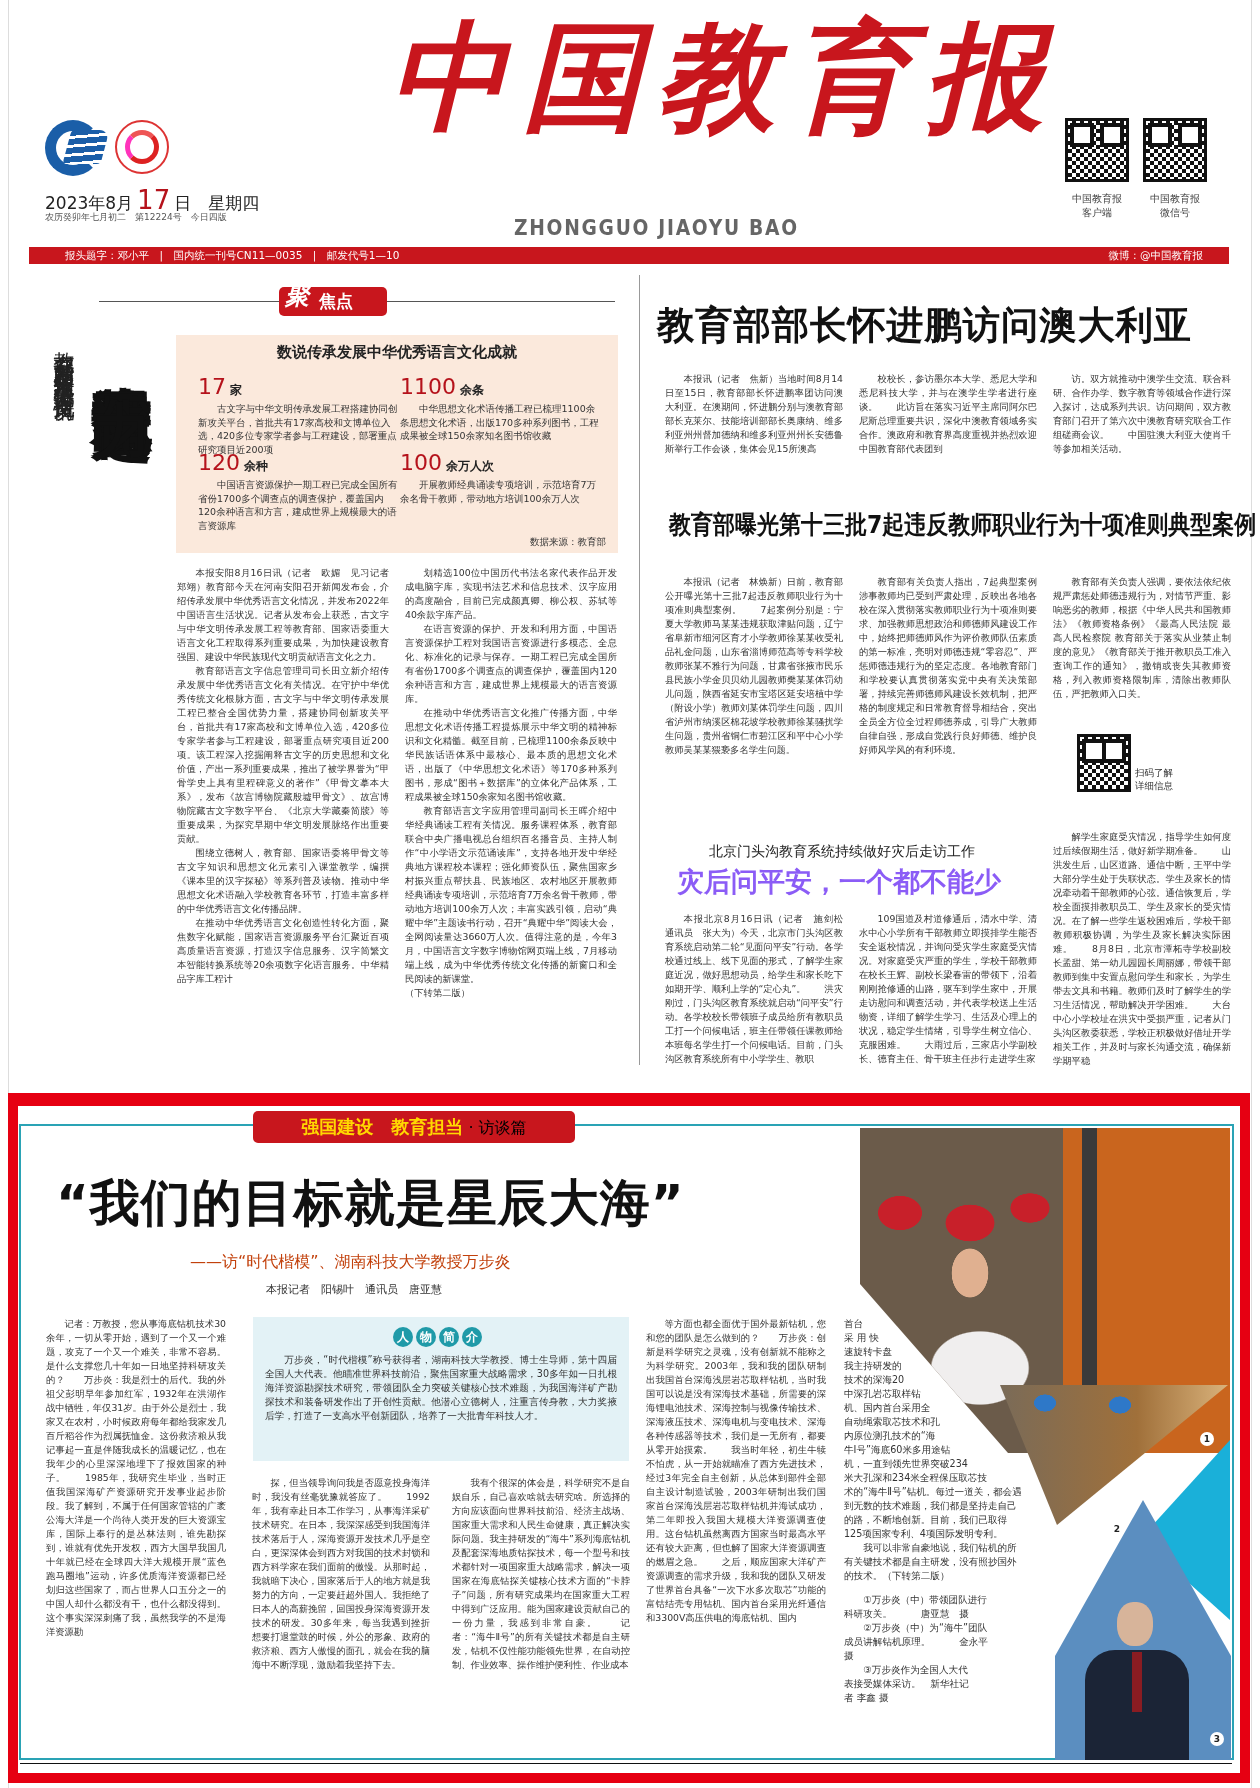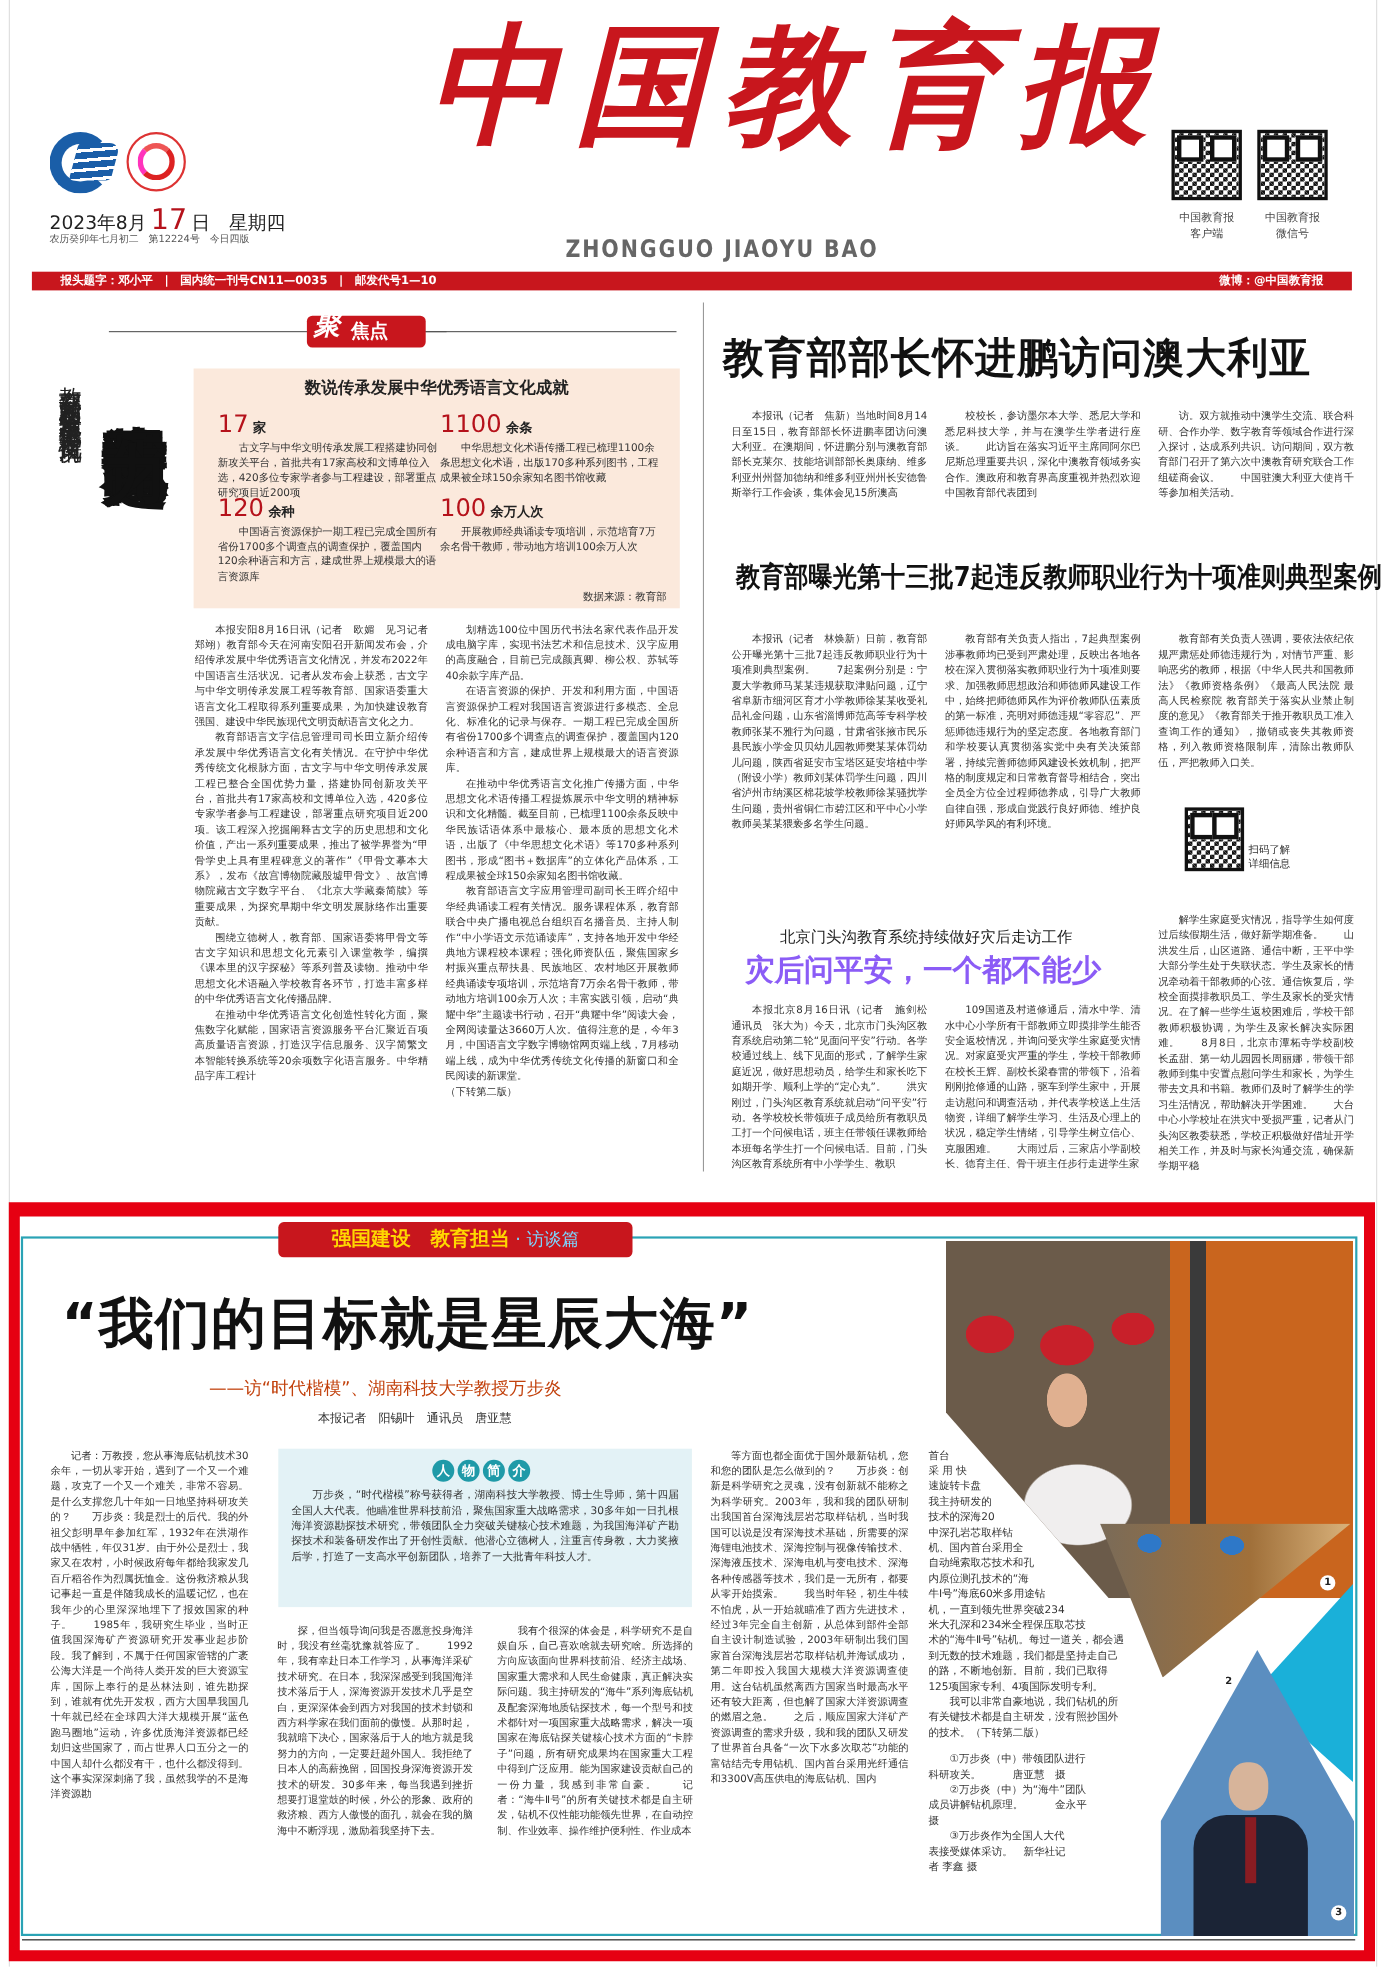--- a/index.html
+++ b/index.html
@@ -16,21 +16,21 @@
 .date .day{color:#b5121b;font-size:26px;margin:0 4px}
 .date-sub{position:absolute;left:36px;top:211px;font-size:9px;color:#555;white-space:nowrap}
 .title{position:absolute;left:380px;top:18px;font-family:"DejaVu Serif",serif;font-size:118px;color:#c8161d;letter-spacing:16px;font-style:italic;font-weight:bold;white-space:nowrap;line-height:1}
 .pinyin{position:absolute;left:505px;top:215px;font-size:22px;font-weight:bold;color:#666;letter-spacing:2px;transform:scaleX(0.85);transform-origin:left;white-space:nowrap}
 .qrbox{position:absolute;top:118px;width:64px;height:64px;border:3px solid #111;background:
 linear-gradient(45deg,#111 25%,transparent 25%,transparent 75%,#111 75%),
 linear-gradient(45deg,#111 25%,#fff 25%,#fff 75%,#111 75%);background-size:8px 8px;background-position:0 0,4px 4px}
 .qrbox::before,.qrbox::after{content:"";position:absolute;width:16px;height:16px;border:4px solid #111;background:#fff}
 .qrbox::before{left:2px;top:2px}.qrbox::after{right:2px;top:2px}
 .qrlabel{position:absolute;top:192px;width:80px;text-align:center;font-size:10px;color:#444;line-height:14px}
-.redbar{position:absolute;left:20px;top:247px;width:1200px;height:17px;background:#c8161d;color:#fff;font-size:10.5px;font-weight:bold;line-height:17px;padding-left:26px;white-space:nowrap}
+.redbar{position:absolute;left:20px;top:247px;width:1200px;height:17px;background:#c8161d;color:#fff;font-size:10.5px;font-weight:normal;line-height:17px;padding-left:36px;white-space:nowrap}
 .redbar .right{position:absolute;right:26px;top:0}
 
 .hline{position:absolute;left:90px;top:301px;width:307px;height:1px;background:#555}
 .hline2{position:absolute;left:378px;top:301px;width:228px;height:1px;background:#555}
 .focus-badge{position:absolute;left:270px;top:287px;width:108px;height:29px;background:#c8161d;border-radius:5px;color:#fff;font-weight:bold;font-size:17px;line-height:29px;padding-left:40px}
 .focus-badge .ju{position:absolute;left:6px;top:-6px;font-family:"DejaVu Serif",serif;font-size:24px;font-style:italic}
 .vtitle-small{position:absolute;left:42px;top:335px;width:26px;writing-mode:vertical-rl;font-size:21px;line-height:26px;letter-spacing:2px;color:#222}
 .vtitle-big{position:absolute;left:78px;top:338px;width:72px;writing-mode:vertical-rl;font-size:60px;font-weight:bold;letter-spacing:1px;line-height:72px;color:#111}
 .databox{position:absolute;left:167px;top:335px;width:442px;height:218px;background:#fbe9dc}
 .databox h3{text-align:center;font-size:15px;font-weight:bold;margin-top:8px;color:#222}
@@ -48,24 +48,24 @@
 .vsep{position:absolute;left:630px;top:275px;width:1px;height:790px;background:#999}
 .qr3{position:absolute;left:1068px;top:734px;width:54px;height:58px}
 .qr3cap{position:absolute;left:1126px;top:766px;font-size:9.5px;line-height:13px;color:#333}
 .h-kicker{position:absolute;left:700px;top:843px;font-size:14px;color:#222;white-space:nowrap}
 .h-third{position:absolute;left:668px;top:864px;font-size:27px;font-weight:bold;color:#8b5cf6;white-space:nowrap}
 
 .redframe{position:absolute;left:8px;top:1093px;width:1242px;height:690px;border:10px solid #e60012;border-top-width:13px}
 .innerframe{position:absolute;left:19px;top:1124px;width:1215px;height:636px;border:2px solid #2aa3b5;border-bottom:2px solid #2aa3b5}
 .blackline{position:absolute;left:20px;top:1763px;width:1212px;height:1px;background:#111}
 .int-badge{position:absolute;left:253px;top:1111px;width:322px;height:32px;background:#c8161d;border-radius:5px;color:#ffd800;font-weight:bold;font-size:18px;line-height:32px;text-align:center;white-space:nowrap}
-.int-badge .sub{color:#7dd3fc;font-weight:normal;font-size:16px}
+.int-badge .sub{color:#000000;font-weight:normal;font-size:16px}
 .int-title{position:absolute;left:56px;top:1170px;font-size:50px;font-weight:bold;color:#111;white-space:nowrap;letter-spacing:1px}
 .int-sub{position:absolute;left:190px;top:1252px;font-size:16px;color:#c2410c;white-space:nowrap}
-.byline{position:absolute;left:289px;top:1282px;font-size:11px;color:#333;white-space:nowrap;word-spacing:8px}
+.byline{position:absolute;left:266px;top:1282px;font-size:11px;color:#333;white-space:nowrap;word-spacing:8px}
 .profile{position:absolute;left:253px;top:1317px;width:376px;height:144px;background:#e3f2f6}
 .ptag{position:absolute;left:140px;top:10px;display:flex;gap:3px}
 .ptag span{width:20px;height:20px;border-radius:50%;background:#1f9aa8;color:#fff;font-size:12px;line-height:20px;text-align:center;font-weight:bold}
 .ptxt{position:absolute;left:12px;top:36px;width:352px;font-size:9.6px;line-height:14px;color:#333;text-indent:2em;text-align:justify}
 .photo{position:absolute;overflow:hidden}
 .ph1{left:860px;top:1128px;width:370px;height:325px;clip-path:polygon(0 0,100% 0,100% 100%,40% 100%,0 48%);background:
 radial-gradient(ellipse 40px 30px at 110px 95px,#c8202a 60%,transparent 62%),
 radial-gradient(ellipse 36px 28px at 40px 85px,#c8202a 60%,transparent 62%),
 radial-gradient(ellipse 32px 24px at 170px 80px,#c8202a 60%,transparent 62%),
 radial-gradient(ellipse 30px 40px at 110px 145px,#e0b090 60%,transparent 62%),

